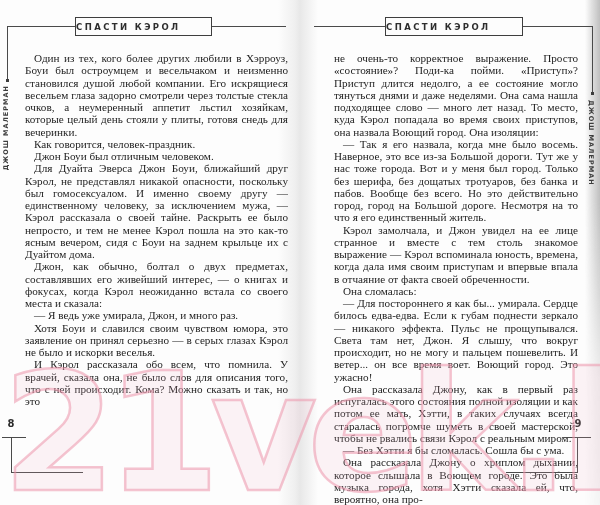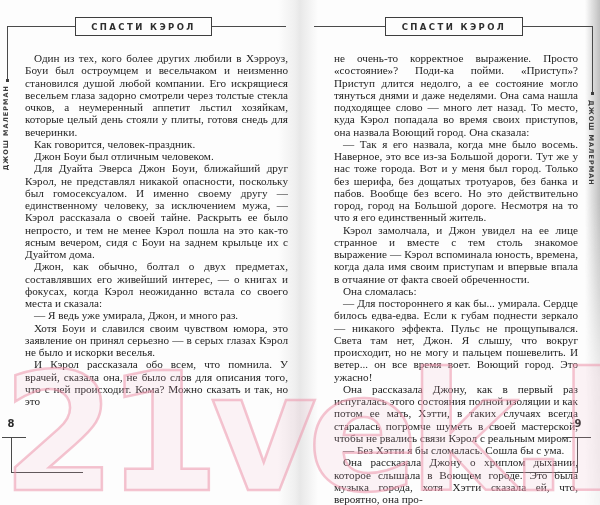--- a/index.html
+++ b/index.html
@@ -19,21 +19,21 @@
     position:absolute;right:0;top:0;width:15px;height:505px;
     background:linear-gradient(to right,rgba(150,150,150,0) 0%,rgba(140,140,140,0.55) 100%);
     -webkit-mask-image:linear-gradient(to bottom,#000 0%,#000 40%,rgba(0,0,0,0.25) 75%,rgba(0,0,0,0.15) 100%);
             mask-image:linear-gradient(to bottom,#000 0%,#000 40%,rgba(0,0,0,0.25) 75%,rgba(0,0,0,0.15) 100%);
     pointer-events:none;
   }
   
   .hdr-box{
     position:absolute;top:17px;height:19px;box-sizing:border-box;
     border:1px solid #3e3e3e;background:#fdfdfd;
-    display:flex;align-items:center;justify-content:center;
+    display:flex;align-items:center;
     font-family:"DejaVu Sans",sans-serif;font-size:8.5px;font-weight:bold;
     letter-spacing:2.4px;color:#2e2e2e;white-space:nowrap;z-index:3;
   }
   .hdr-box.left{left:75px;width:137px;}
   .hdr-box.right{left:385px;width:138px;}
   .rule{position:absolute;background:#4a4a4a;}
   
   .text-col{
     position:absolute;top:52px;
     font-size:11.2px;line-height:12.25px;color:#1e1e1e;
@@ -106,21 +106,21 @@
   <div class="rule" style="left:314px;top:26px;width:71px;height:1px;"></div>
   <div class="hdr-box right">
     <span>СПАСТИ КЭРОЛ</span>
   </div>
   <div class="rule" style="left:523px;top:26px;width:70px;height:1px;"></div>
   <div class="rule" style="left:592px;top:26px;width:1px;height:66px;"></div>
   <div class="corner-dot" style="left:591px;top:92px;"></div>
   <div class="author-vert right">ДЖОШ МАЛЕРМАН</div>
 
   <div class="text-col right" id="right-paragraphs" lang="ru">
-      <p class=""><span>не очень-то корректное выражение. Просто «состояние»? Поди-ка пойми. «Приступ»? Приступ длится недолго, а ее состояние могло тянуться днями и даже неделями. Она сама нашла подходящее слово — много лет назад. То место, куда Кэрол попадала во время своих приступов, она назвала </span><span class="it">Воющий город</span><span>. Она сказала:</span></p>
+      <p class=""><span>не очень-то корректное выражение. Просто «состояние»? Поди-ка пойми. «Приступ»? Приступ длится недолго, а ее состояние могло тянуться днями и даже неделями. Она сама нашла подходящее слово — много лет назад. То место, куда Кэрол попадала во время своих приступов, она назвала </span><span class="it">Воющий город</span><span>. Она изоляции:</span></p>
       <p class="ind"><span>— Так я его назвала, когда мне было восемь. Наверное, это все из-за Большой дороги. Тут же у нас тоже города. Вот и у меня был город. Только без шерифа, без дощатых тротуаров, без банка и пабов. Вообще без всего. Но это действительно город, город на Большой дороге. Несмотря на то что я его единственный житель.</span></p>
       <p class="ind"><span>Кэрол замолчала, и Джон увидел на ее лице странное и вместе с тем столь знакомое выражение — Кэрол вспоминала юность, времена, когда дала имя своим приступам и впервые впала в отчаяние от факта своей обреченности.</span></p>
       <p class="ind"><span>Она сломалась:</span></p>
       <p class="ind"><span>— Для постороннего я как бы... умирала. Сердце билось едва-едва. Если к губам поднести зеркало — никакого эффекта. Пульс не прощупывался. Света там нет, Джон. Я слышу, что вокруг происходит, но не могу и пальцем пошевелить. И ветер... он все время </span><span class="it">воет</span><span>. Воющий город. Это ужасно!</span></p>
       <p class="ind"><span>Она рассказала Джону, как в первый раз испугалась этого состояния полной изоляции и как потом ее мать, Хэтти, в таких случаях всегда старалась погромче шуметь в своей мастерской, чтобы не рвались связи Кэрол с реальным миром.</span></p>
       <p class="ind"><span>— Без Хэтти я бы сломалась. Сошла бы с ума.</span></p>
       <p class="ind"><span>Она рассказала Джону о хриплом дыхании, которое слышала в Воющем городе. Это была музыка города, хотя Хэтти сказала ей, что, вероятно, она про-</span></p>
     </div>
 
   <div class="pagenum" style="left:571px;">9</div>

